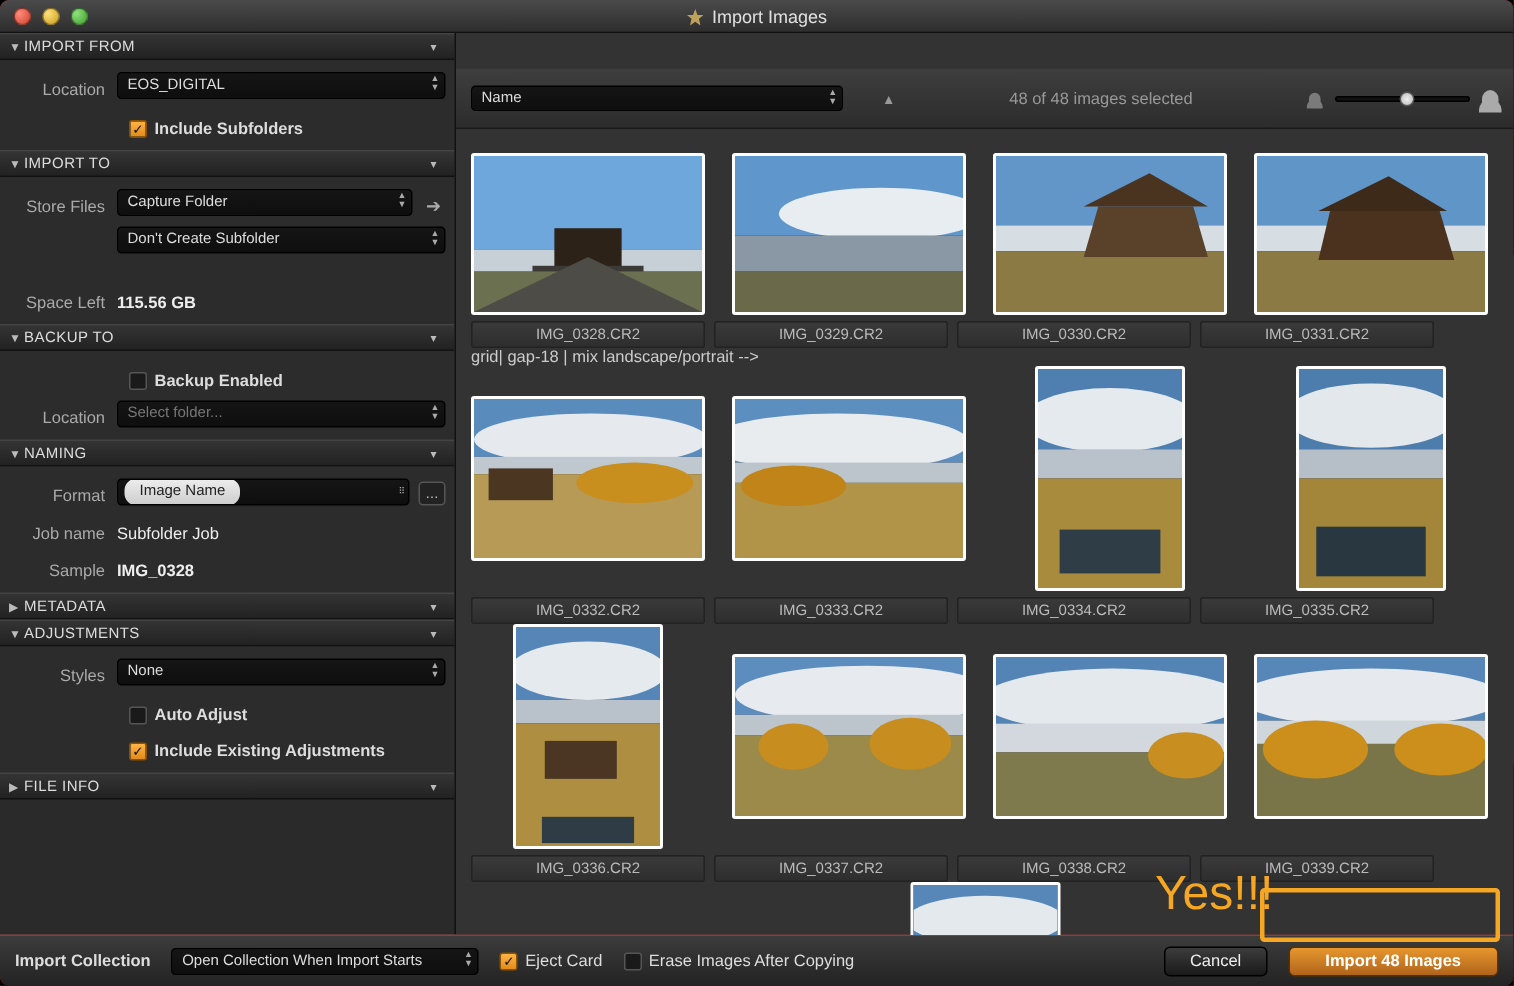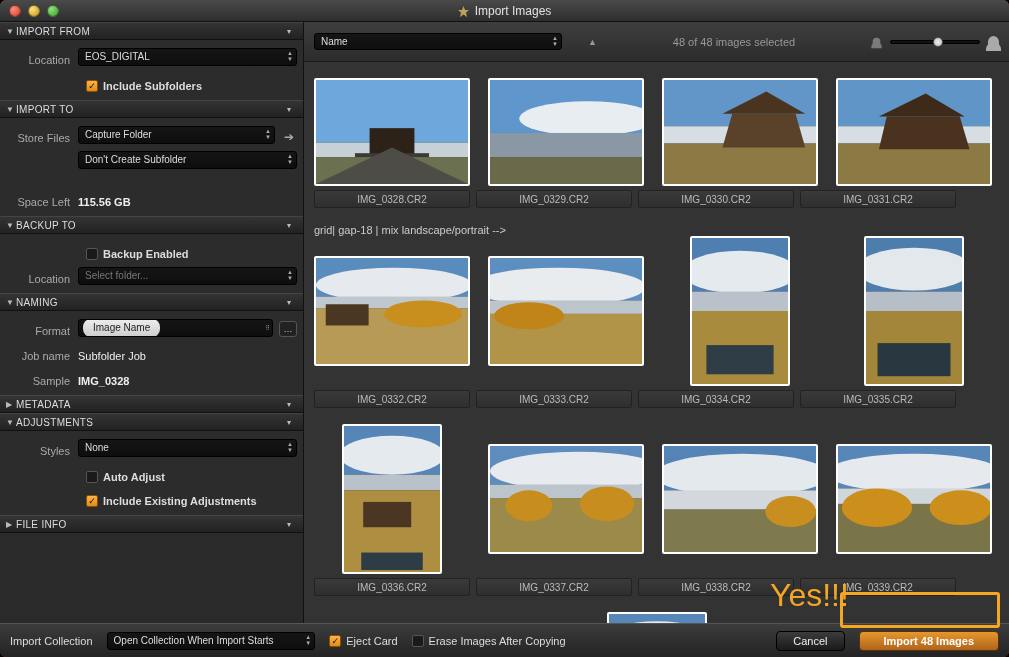--- a/index.html
+++ b/index.html
@@ -34,41 +34,41 @@
   .cb.on { background:linear-gradient(#ffb347,#e28b1a); border-color:#8a5200; color:#111; font-size:9px; }
   .cb-lab { font-weight:bold; color:#ddd; }
   .val { color:#eee; font-weight:bold; font-size:11px; }
   .arrow-r { width:16px; text-align:center; color:#aaa; font-size:12px; margin-left:6px; }
   .token { background:linear-gradient(#eee,#ccc); color:#222; border-radius:8px; padding:1px 10px; font-size:10px; display:inline-block; }
   .token-dots { width:18px; height:16px; border:1px solid #555; border-radius:3px; margin-left:6px; color:#ccc; font-size:9px; display:flex; align-items:center; justify-content:center; background:#222; }
   .placeholder { color:#777; font-size:10px; }
 
   
   .gridwrap { flex:1; display:flex; flex-direction:column; background:#333; position:relative; }
-  .toolbar { height:40px; background:linear-gradient(#3e3e3e,#2c2c2c); border-bottom:1px solid #1a1a1a; display:flex; align-items:center; padding:0 10px; gap:26px; }
+  .toolbar { height:40px; background:linear-gradient(#3e3e3e,#2c2c2c); border-bottom:1px solid #1a1a1a; display:flex; align-items:center; padding:0 10px; gap:26px;margin-top:24px; }
   .toolbar .sortsel { width:120px; height:17px; }
   .sort-arrow { color:#999; font-size:9px; }
   .tool-center { flex:1; text-align:center; color:#999; font-size:11px; }
   .tool-right { display:flex; align-items:center; gap:8px; }
   .pers { width:11px; height:12px; border-radius:50% 50% 0 0; background:#aaa; position:relative; }
   .pers::after { content:""; position:absolute; top:7px; left:-2px; width:15px; height:8px; background:#aaa; border-radius:6px 6px 0 0; }
   .slider { width:90px; height:4px; background:#111; border-radius:2px; position:relative; border:1px solid #000; }
   .slider .knob { position:absolute; top:-4px; left:42px; width:10px; height:10px; border-radius:50%; background:radial-gradient(#eee,#bbb); border:1px solid #555; }
 
   .grid { flex:1; overflow:auto; padding:16px 10px; }
   .grow { display:flex; gap:18px; margin-bottom:4px; }
-  .glabrow { display:flex; gap:6px; margin-bottom:16px; }
+  .glabrow { display:flex; gap:6px; }
   .thumb { width:156px; background:#2a2a2a; border:1px solid #555; border-radius:2px; display:flex; align-items:center; justify-content:center; overflow:hidden; }
   .thumb.sel-t { border:2px solid #fff; }
   .thumb svg { width:100%; height:100%; }
   .fname { width:156px; height:18px; background:linear-gradient(#3a3a3a,#2e2e2e); border:1px solid #222; border-radius:2px; text-align:center; line-height:18px; color:#bbb; font-size:10px; }
 
   
   .footer { height:34px; background:linear-gradient(#3c3c3c,#232323); border-top:1px solid #555; display:flex; align-items:center; padding:0 10px; gap:14px; }
-  .f-lab { color:#ddd; font-size:11px; font-weight:normal; }
+  .f-lab { color:#ddd; font-size:11px; font-weight:bold; }
   .btn { height:20px; padding:0 16px; border-radius:4px; border:1px solid #000; background:linear-gradient(#3c3c3c,#1a1a1a); color:#eee; font-size:11px; line-height:18px; cursor:pointer; }
   .btn.primary { background:linear-gradient(#e6972e,#b0641b); border-color:#5a3000; color:#fff; font-weight:bold; padding:0 24px; }
   .foot-spacer { flex:1; }
 
   
   .anno-box { position:absolute; border:3px solid #f5a623; border-radius:3px; pointer-events:none; }
   .anno-text { position:absolute; color:#f5a623; font-size:32px; font-weight:300; font-family:"Helvetica Neue",sans-serif; pointer-events:none; }
 </style>
 </head>
 <body>

